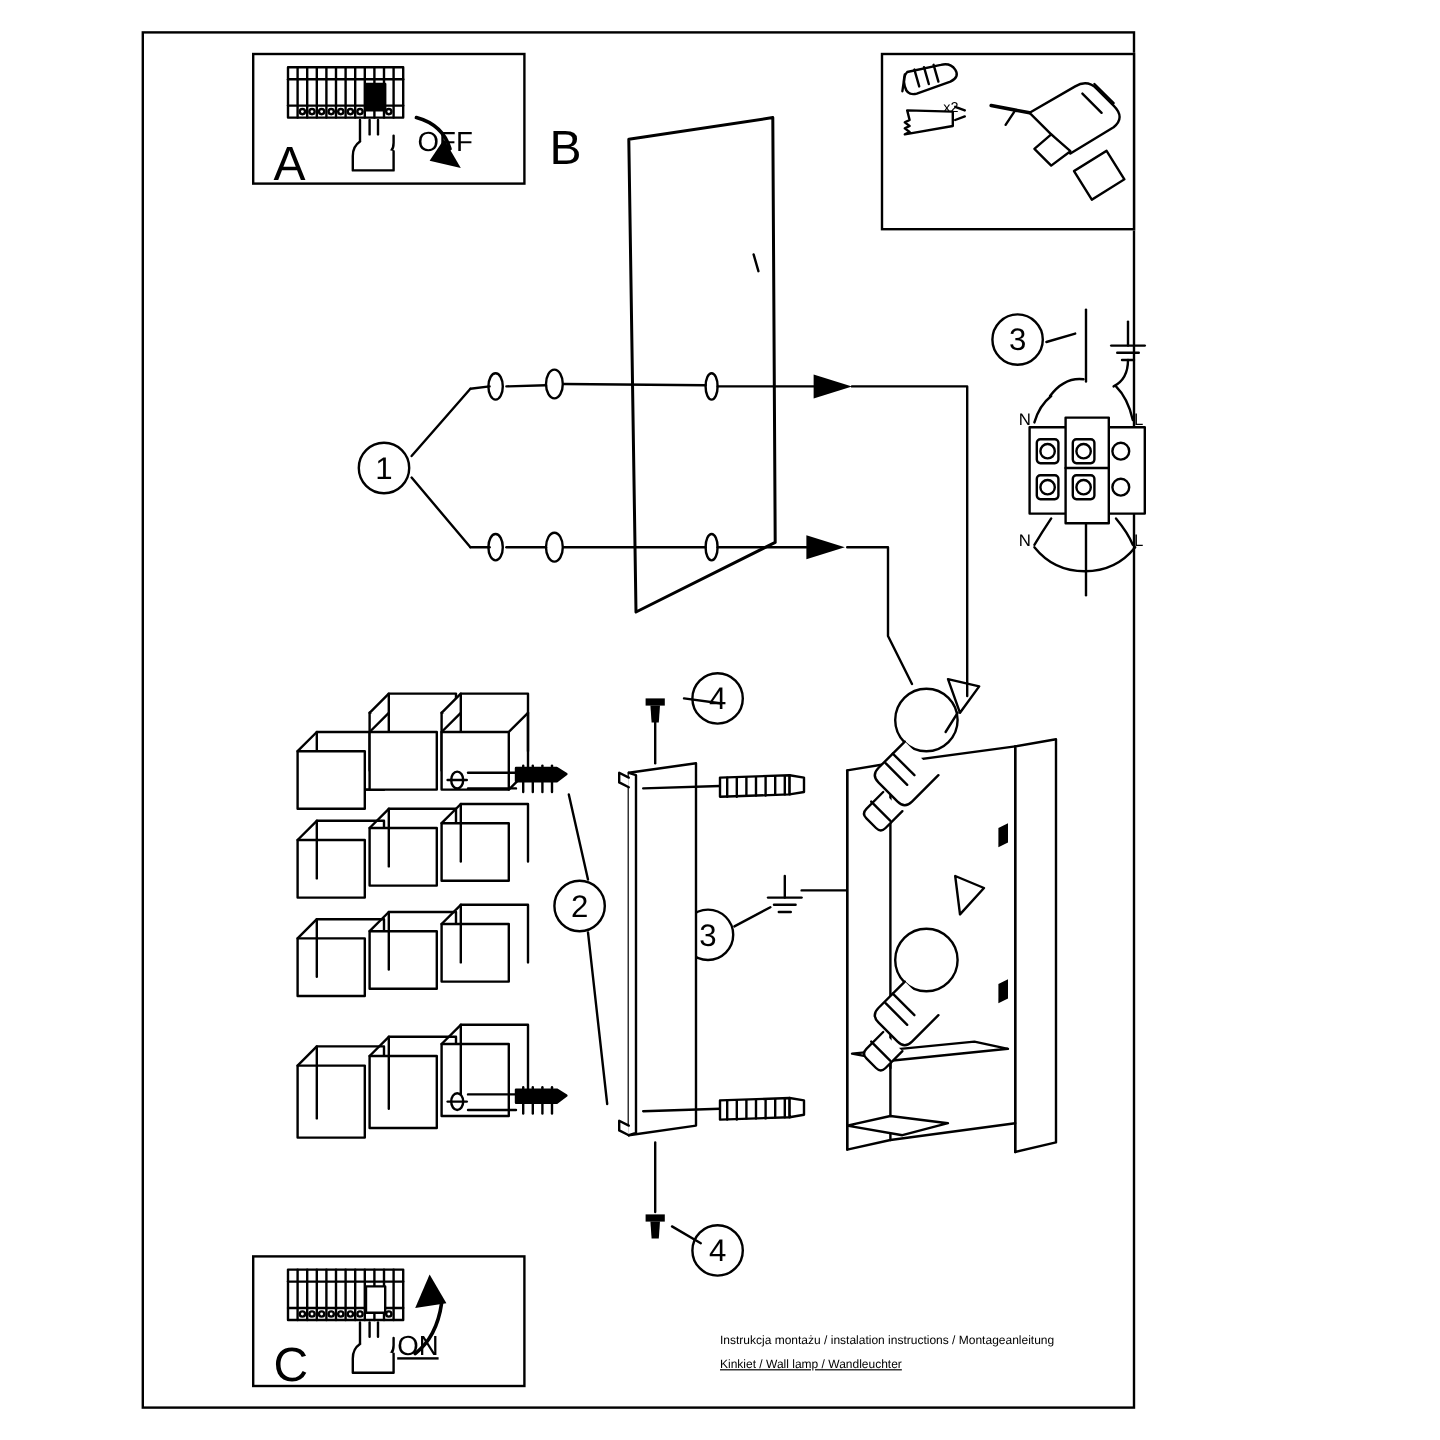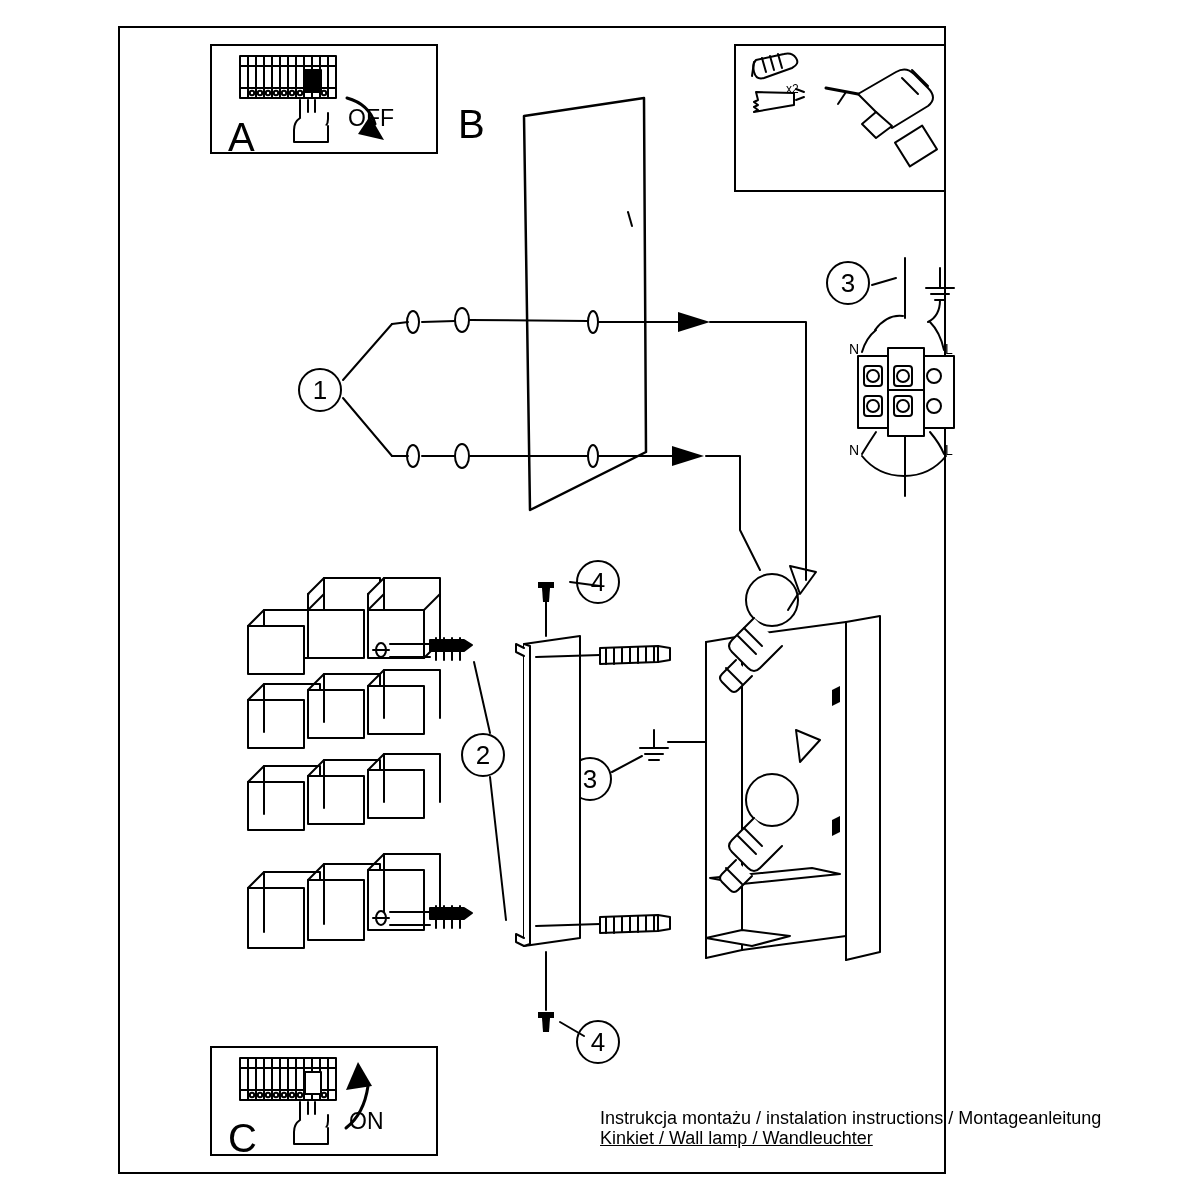--- a/index.html
+++ b/index.html
@@ -55,21 +55,21 @@
     border-radius: 50%;
     box-sizing: border-box;
     display: flex;
     align-items: center;
     justify-content: center;
     font-size: 26px;
     background: #fff;
   }
   .footer {
     position: absolute;
-    font-size: 18px;
+    font-size: 10px;
     line-height: 20px;
     white-space: pre;
   }
   svg.layer {
     position: absolute;
     left: 0;
     top: 0;
     width: 1200px;
     height: 1200px;
     pointer-events: none;
@@ -95,21 +95,21 @@
   <div class="box" style="left:734px; top:44px; width:212px; height:148px;"></div>
 
   <div class="box" style="left:210px; top:1046px; width:228px; height:110px;"></div>
 
   <div class="lbl big-letter" style="left:228px; top:115px;">A</div>
   <div class="lbl onoff" style="left:348px; top:105px;">OFF</div>
 
   <div class="lbl big-letter" style="left:458px; top:102px;">B</div>
 
   <div class="lbl big-letter" style="left:228px; top:1116px;">C</div>
-  <div class="lbl onoff" style="left:349px; top:1108px;">ON</div>
+  <div class="lbl onoff" style="left:331px; top:1108px;text-decoration:underline;">ON</div>
 
   <div class="x2" style="left:786px; top:82px;">x2</div>
 
   <div class="circle-num" style="left:298px; top:368px;">1</div>
   <div class="circle-num" style="left:461px; top:733px;">2</div>
   <div class="circle-num" style="left:826px; top:261px;">3</div>
   <div class="circle-num" style="left:568px; top:757px;">3</div>
   <div class="circle-num" style="left:576px; top:560px;">4</div>
   <div class="circle-num" style="left:576px; top:1020px;">4</div>
 

